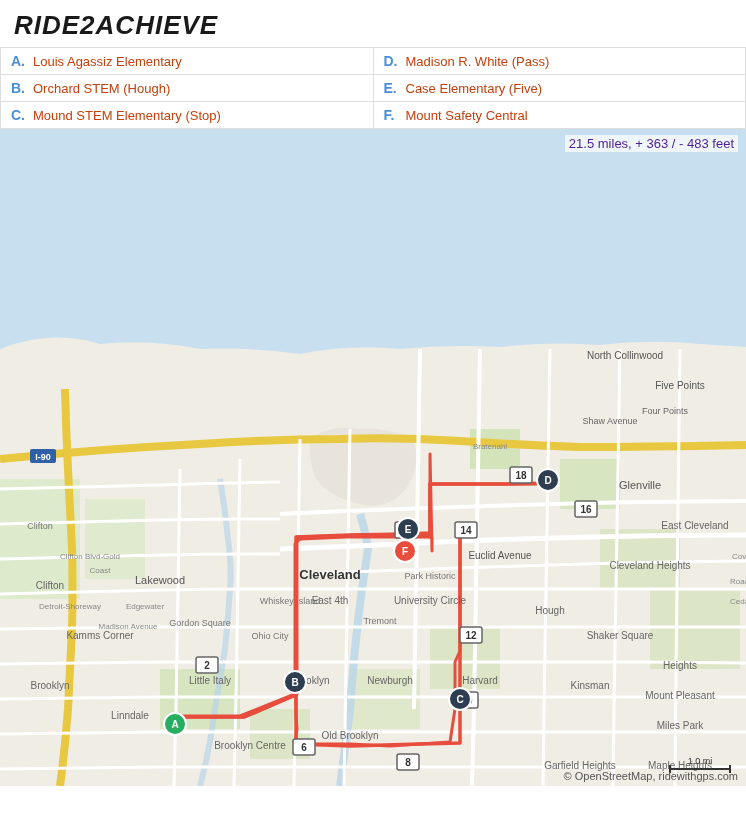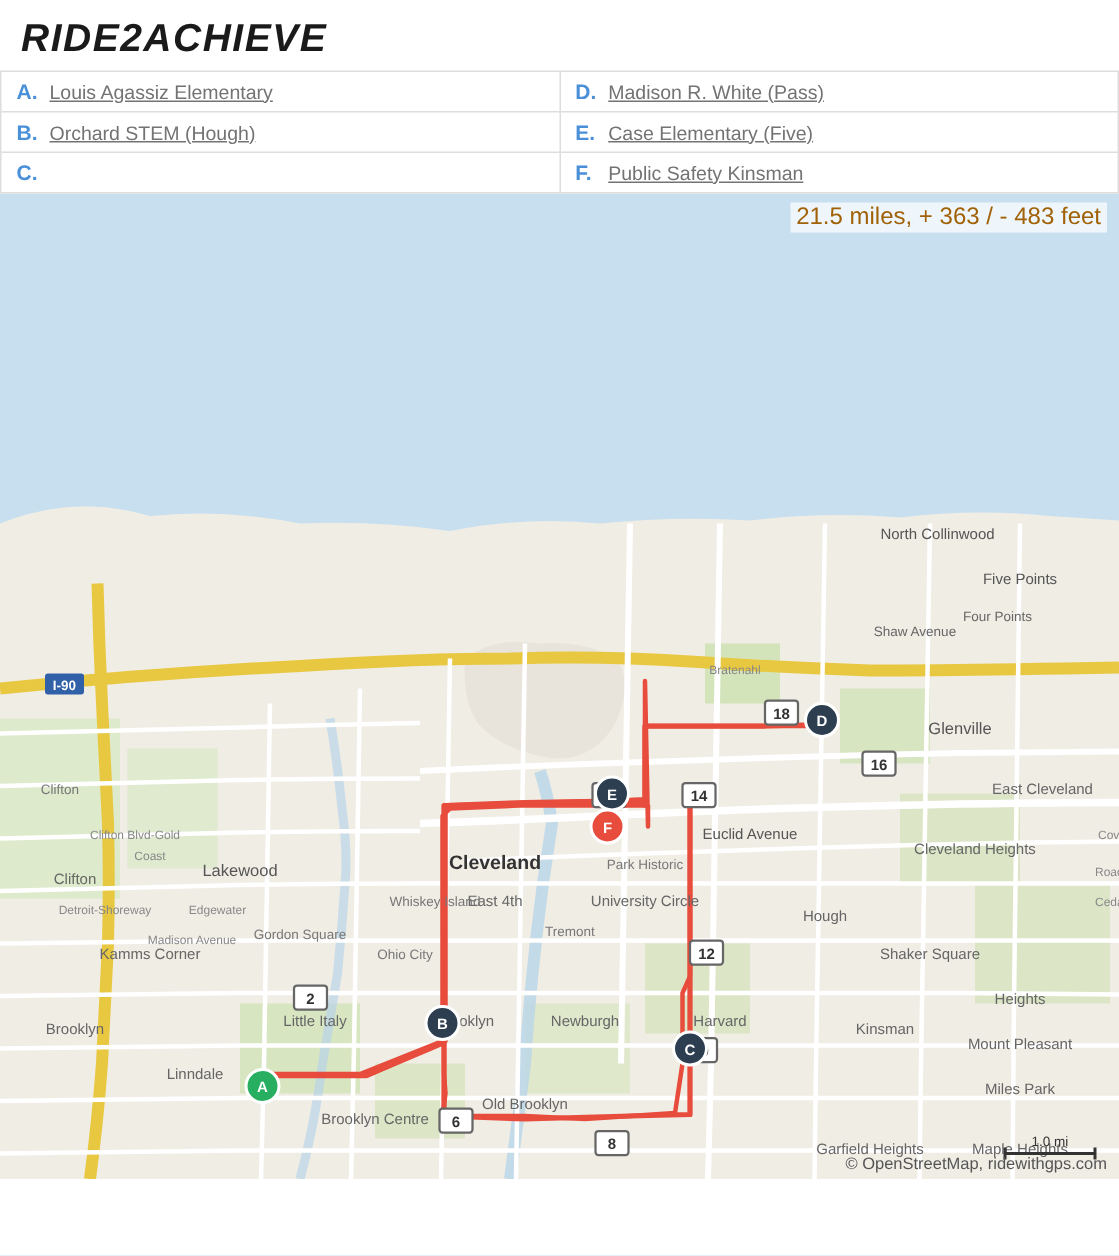--- a/index.html
+++ b/index.html
@@ -42,41 +42,40 @@
       border-right: 1px solid #ddd;
       border-bottom: 1px solid #ddd;
     }
     .waypoint-letter {
       color: #4a90d9;
       font-weight: bold;
       font-size: 14px;
       min-width: 22px;
     }
     .waypoint-name {
-      color: #737373;
+      color: #c2410c;
       font-size: 13px;
-      text-decoration: underline;
     }
 
     
     #map-container {
       position: relative;
       width: 746px;
       height: 657px;
       overflow: hidden;
       background: #e8e0d8;
     }
 
     
     #map-stats {
       position: absolute;
       top: 6px;
       right: 8px;
-      font-size: 16px;
-      color: #a16207;
+      font-size: 13px;
+      color: #4c1d95;
       z-index: 10;
       background: rgba(255,255,255,0.7);
       padding: 1px 4px;
     }
 
     
     #map-copyright {
       position: absolute;
       bottom: 4px;
       right: 8px;
@@ -116,24 +115,25 @@
     <div class="waypoint-item">
       <span class="waypoint-letter">B.</span>
       <span class="waypoint-name">Orchard STEM (Hough)</span>
     </div>
     <div class="waypoint-item">
       <span class="waypoint-letter">E.</span>
       <span class="waypoint-name">Case Elementary (Five)</span>
     </div>
     <div class="waypoint-item">
       <span class="waypoint-letter">C.</span>
+      <span class="waypoint-name">Mound STEM Elementary (Stop)</span>
     </div>
     <div class="waypoint-item">
       <span class="waypoint-letter">F.</span>
-      <span class="waypoint-name">Public Safety Kinsman</span>
+      <span class="waypoint-name">Mount Safety Central</span>
     </div>
   </div>
 
   <div id="map-container">
 
     <svg id="map-svg" viewBox="0 0 746 657" xmlns="http://www.w3.org/2000/svg">
 
       <rect width="746" height="657" fill="#c8dff0"></rect>
 
       <path d="M 0 220 Q 50 200 100 215 Q 150 210 200 220 Q 250 218 300 225 Q 350 215 400 220 Q 450 215 500 218 Q 550 212 600 216 Q 650 210 700 215 L 746 218 L 746 657 L 0 657 Z" fill="#f0ede5"></path>

